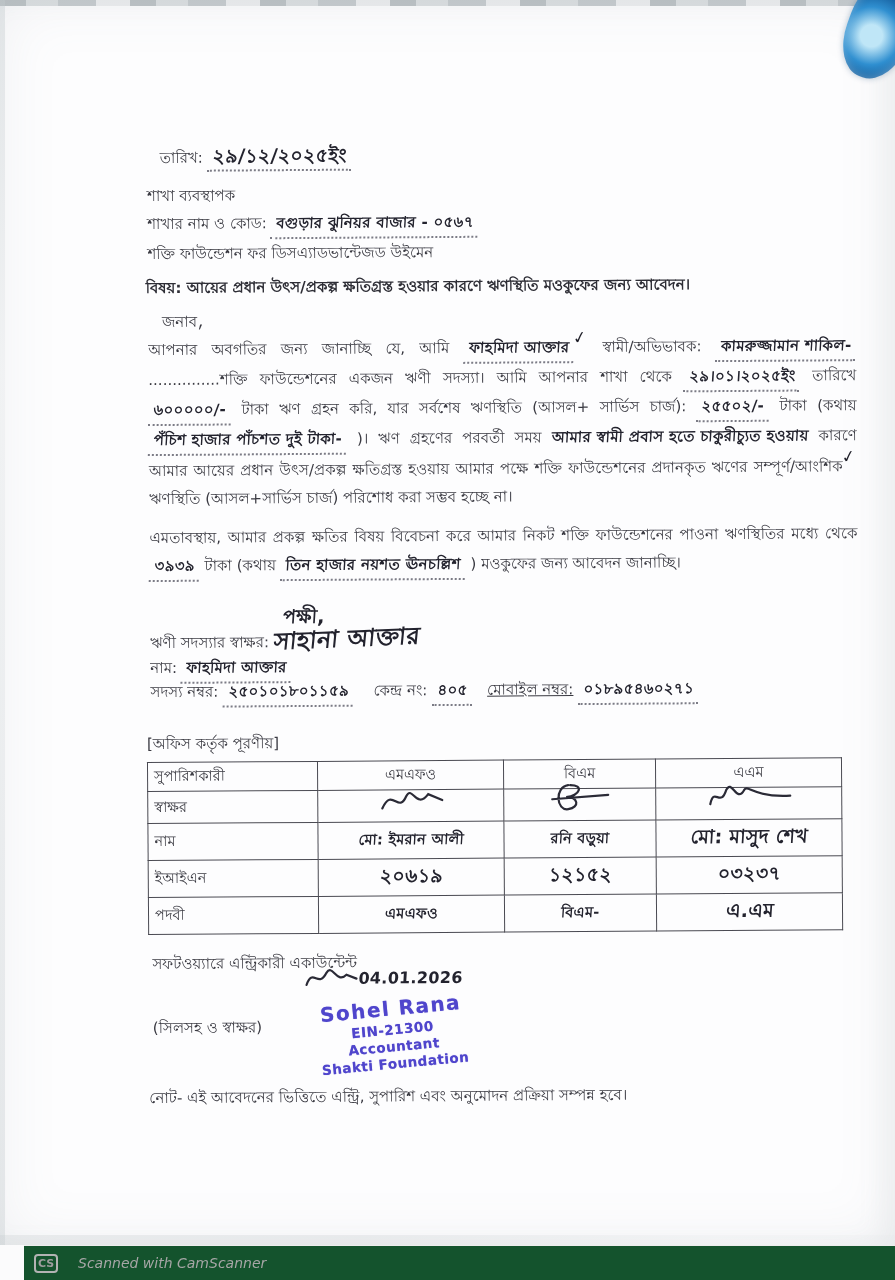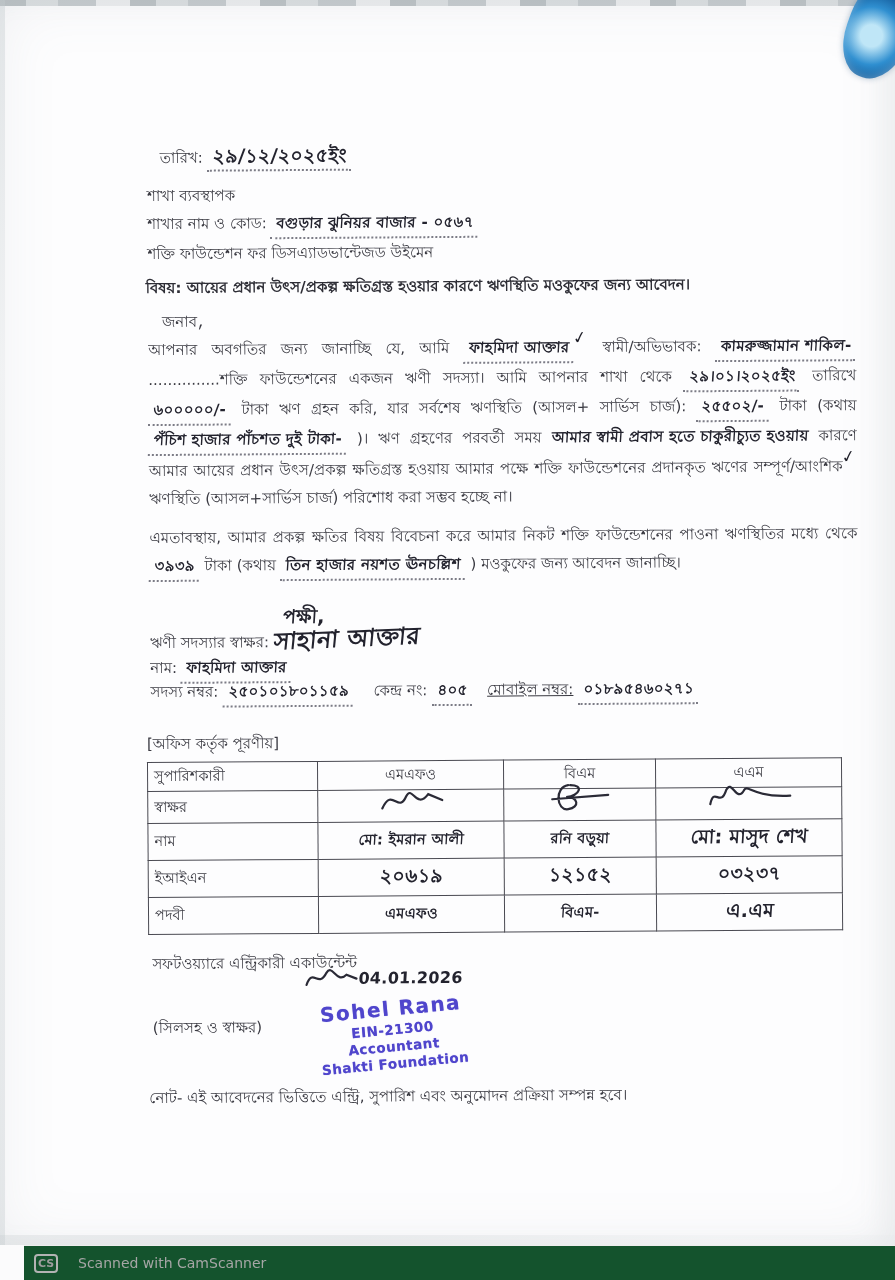--- a/index.html
+++ b/index.html
@@ -34,21 +34,21 @@
   .sig-svg{display:block;margin:-14px auto 0;}
   .sig-svg path{fill:none;stroke:#2a2a36;stroke-width:2.2;stroke-linecap:round;}
   .stamp{color:#4136c8;text-align:center;font-weight:700;transform:rotate(-5deg);opacity:.92;
          text-shadow:0 0 .7px rgba(65,54,200,.7);letter-spacing:.5px;line-height:1.25;}
   .stamp .s-name{font-size:20px;letter-spacing:1.5px;}
   .stamp .s-sub{font-size:13.5px;}
   .footer{position:absolute;left:0;right:0;bottom:0;height:35px;background:#14532d;border-top:1px solid #ededed;
           display:flex;align-items:center;gap:20px;padding-left:10px;margin-left:24px;}
   .cs-badge{display:inline-flex;align-items:center;justify-content:center;width:24px;height:19px;
             border:2px solid #b3b3b3;border-radius:4px;color:#9e9e9e;font-size:11px;font-weight:700;}
-  .cs-text{color:#a6a6a6;font-size:14px;}
+  .cs-text{color:#a6a6a6;font-size:14px;font-style:italic;}
 </style>
 </head>
 <body>
 
 <div class="screen">
   <div class="paper">
     <div class="scan-top"></div>
     <div class="scan-left"></div>
     <div class="scan-bottom"></div>
     <div class="pen"></div>

